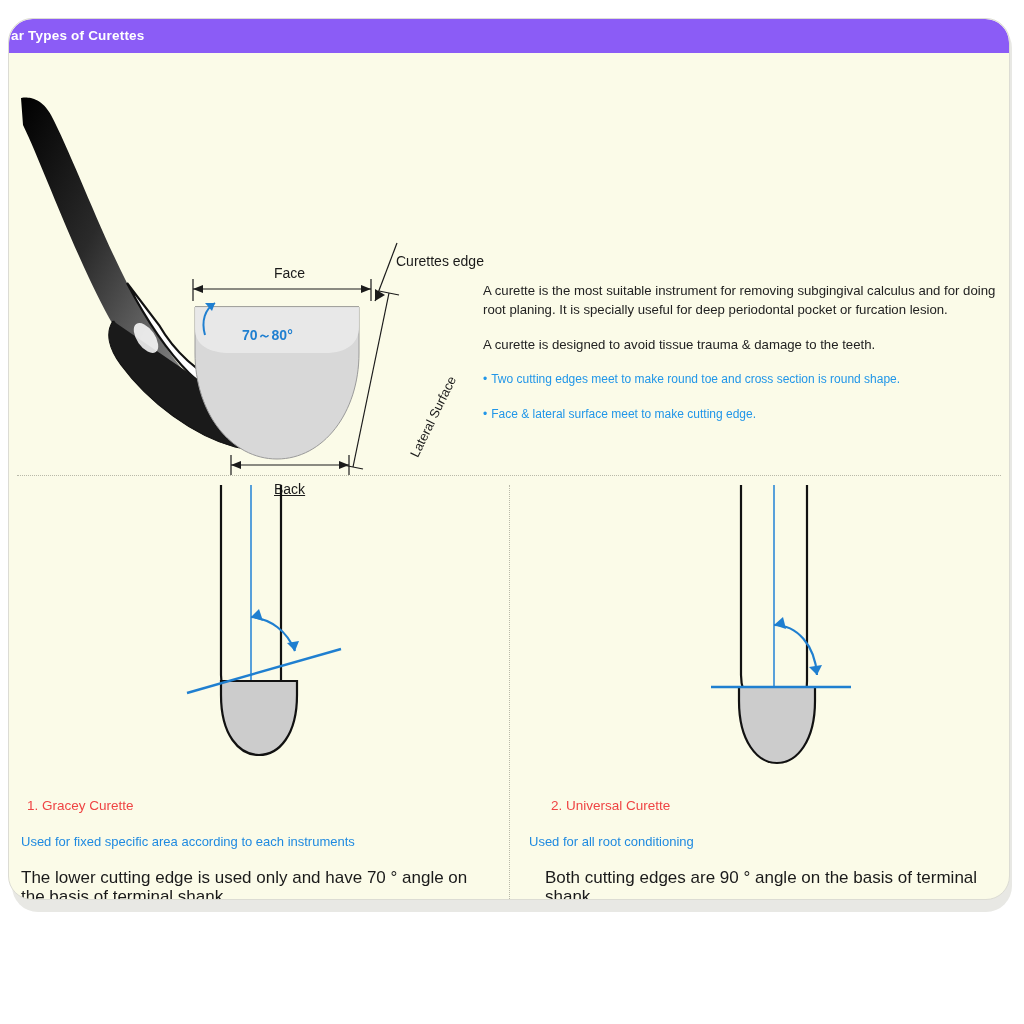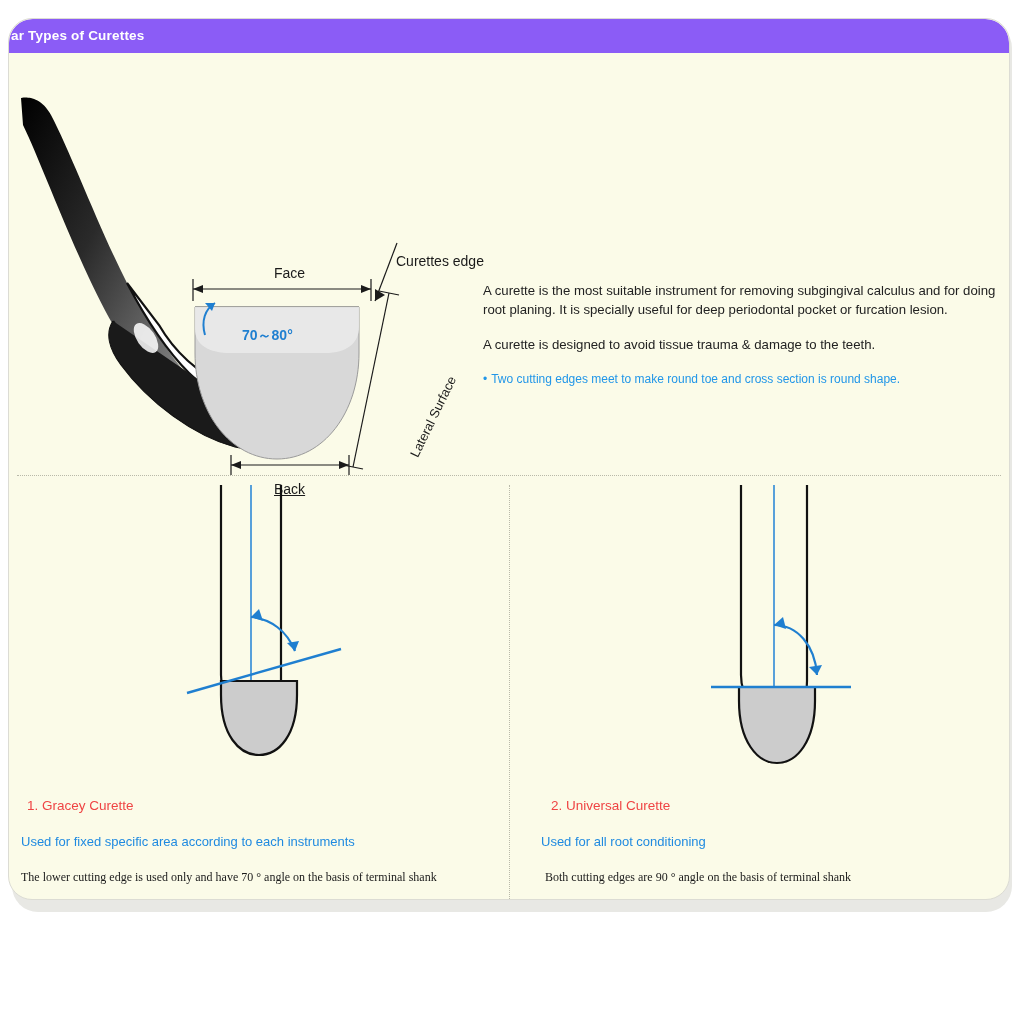--- a/index.html
+++ b/index.html
@@ -138,24 +138,23 @@
     font-size: 13.5px;
     color: #ef4444;
   }
   .cap-blue {
     position: absolute;
     font-size: 13px;
     color: #1f8ae0;
   }
   .cap-body {
     position: absolute;
-    font-size: 12px;
+    font-size: 17px;
     color: #1a1a1a;
     line-height: 19px;
-    font-family: Liberation Serif, serif;
   }
   svg { display: block; }
   .svg-abs { position: absolute; left: 0; top: 0; }
 </style>
 </head>
 <body>
 
 <div id="stage">
 
   <div class="card-shadow"></div>
@@ -234,20 +233,23 @@
       <div class="lbl" style="left:265px; top:428px;text-decoration:underline;">Back</div>
       <div class="lbl-rot" style="left:398px; top:400px;">Lateral Surface</div>
       <div class="lbl-blue" style="left:213px; top:274px;margin-left:20px;">70～80°</div>
 
       <div class="text-block">
         <p>A curette is the most suitable instrument for removing subgingival calculus and for doing root planing. It is specially useful for deep periodontal pocket or furcation lesion.</p>
         <p>A curette is designed to avoid tissue trauma &amp; damage to the teeth.</p>
         <p class="bullet">
           <span class="dot">•</span><span>Two cutting edges meet to make round toe and cross section is round shape.</span>
         </p>
+        <p class="bullet">
+          <span class="dot">•</span><span>Face &amp; lateral surface meet to make cutting edge.</span>
+        </p>
       </div>
     </div>
 
     <div class="divider-h"></div>
     <div class="divider-v"></div>
 
     <div class="panel-bl">
       <svg class="svg-abs" width="500" height="330" viewBox="0 0 500 330">
 
         <path d="M 212 0 L 212 190 C 212 215, 226 232, 248 234" fill="none" stroke="#111111" stroke-width="2.2"></path>
@@ -279,18 +281,18 @@
         <line x1="230" y1="202" x2="306" y2="202" stroke="#111111" stroke-width="2"></line>
 
         <line x1="202" y1="202" x2="342" y2="202" stroke="#1f7fd0" stroke-width="2.4"></line>
 
         <path d="M 265 140 C 288 140, 306 160, 308 190" fill="none" stroke="#1f7fd0" stroke-width="2.2"></path>
         <path d="M 265 140 L 274 132 L 277 144 Z" fill="#1f7fd0"></path>
         <path d="M 308 190 L 300 182 L 313 180 Z" fill="#1f7fd0"></path>
       </svg>
 
       <div class="cap-title" style="left:42px; top:313px;">2. Universal Curette</div>
-      <div class="cap-blue" style="left:32px; top:349px;">Used for all root conditioning</div>
+      <div class="cap-blue" style="left:20px; top:349px;">Used for all root conditioning</div>
       <div class="cap-body" style="left:36px; top:383px; width:450px;">Both cutting edges are 90 ° angle on the basis of terminal shank</div>
     </div>
 
   </div>
 </div>
 
 </body></html>

